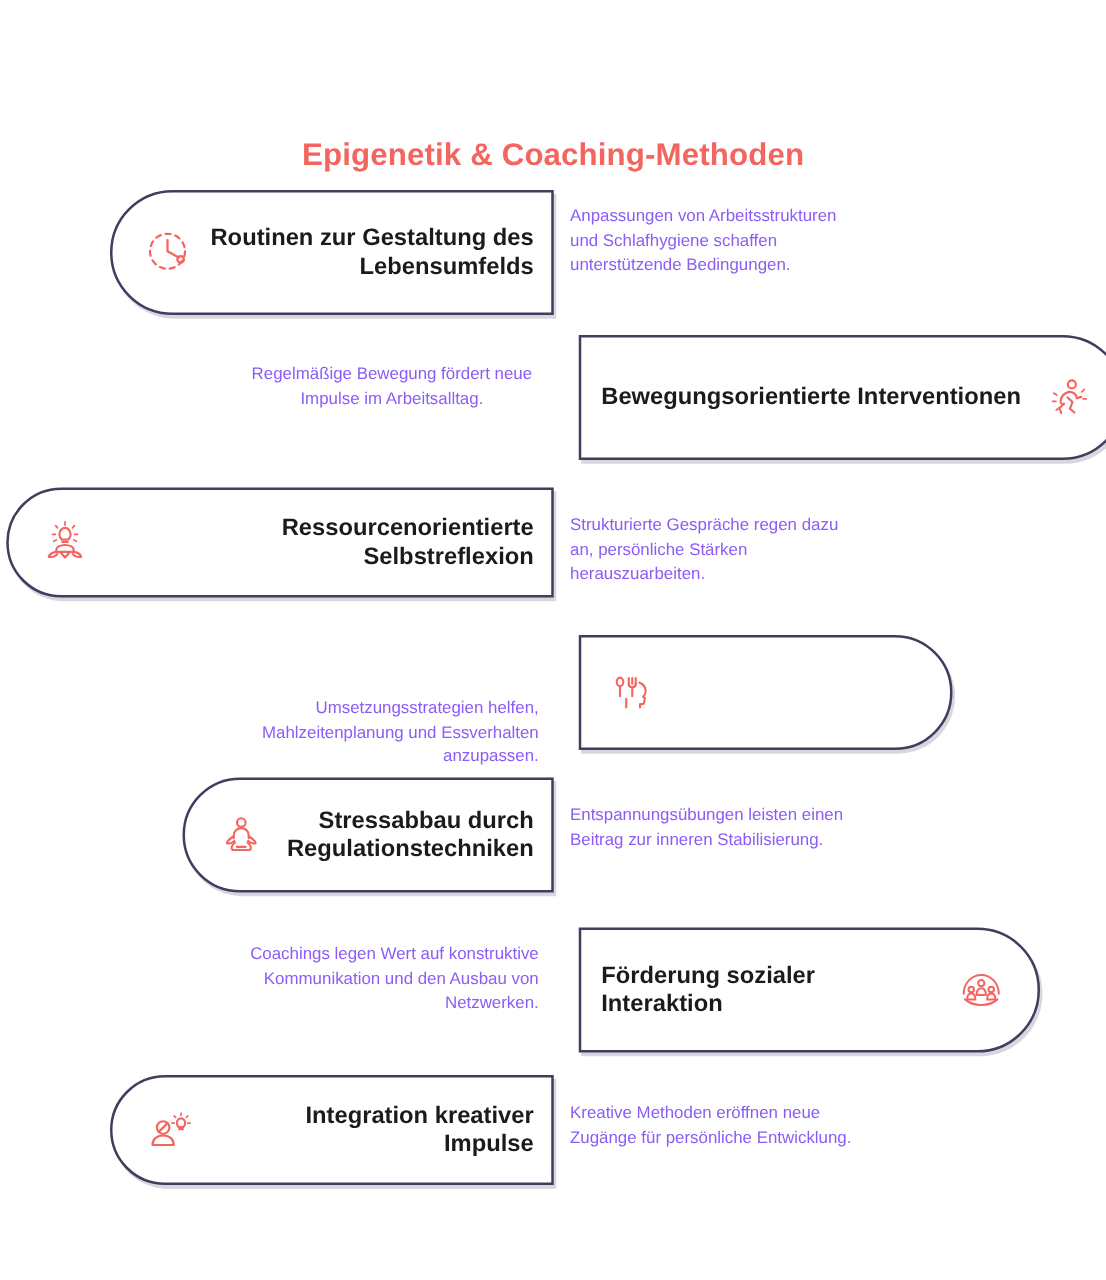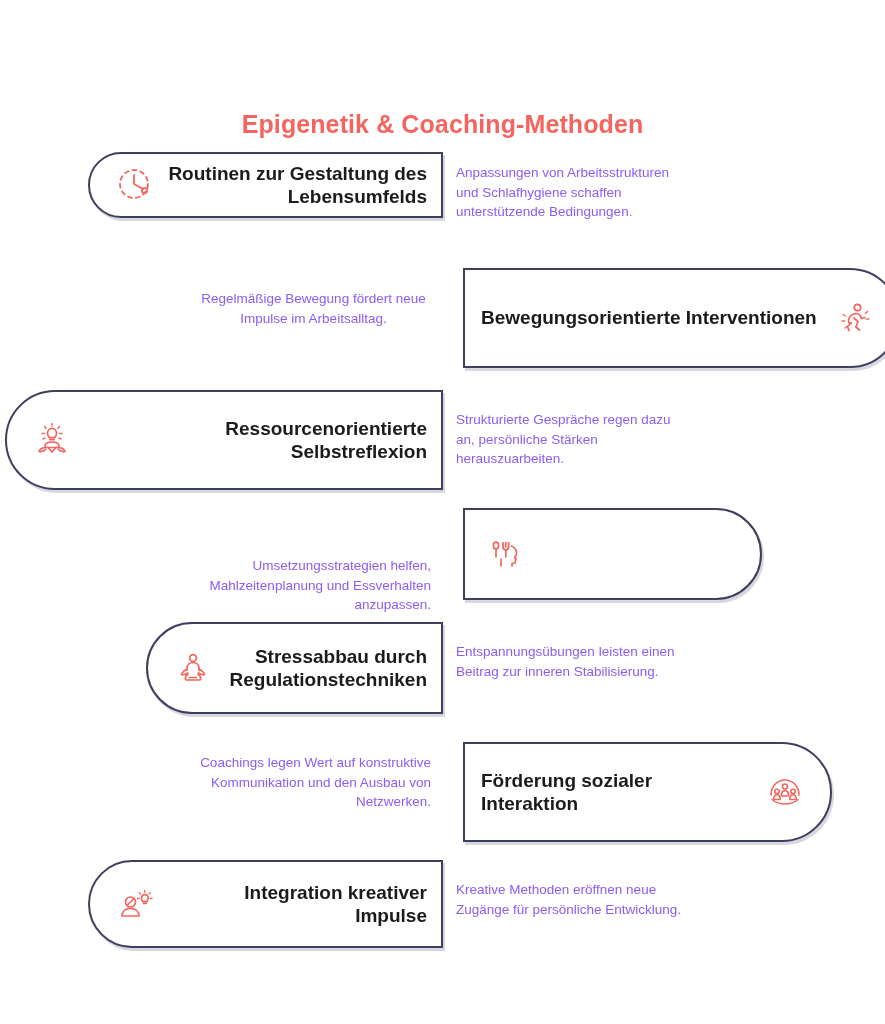--- a/index.html
+++ b/index.html
@@ -86,21 +86,21 @@
   .desc.align-right { text-align: right; }
 
   svg { display: block; overflow: visible; }
 </style>
 </head>
 <body>
 
 <div id="page-title">Epigenetik &amp; Coaching-Methoden</div>
 
 <div class="row">
-  <div class="pill left-cap" style="left:88px; top:152px; width:355px; height:66px;">
+  <div class="pill left-cap" style="left:88px; top:152px; width:355px; height:100px;">
     <span class="icon-wrap">
       <svg width="42" height="42" viewBox="0 0 42 42" fill="none" stroke="#f4655f" stroke-width="1.8" stroke-linecap="round">
         <circle cx="20" cy="20" r="14" stroke-dasharray="4 4"></circle>
         <path d="M20 11 L20 20 L29 25"></path>
         <circle cx="30.5" cy="26.5" r="2.6" fill="none"></circle>
       </svg>
     </span>
     <span class="pill-title">Routinen zur Gestaltung des Lebensumfelds</span>
   </div>
   <div class="desc align-left" style="left:456px; top:163px; width:235px;">Anpassungen von Arbeitsstrukturen und Schlafhygiene schaffen unterstützende Bedingungen.</div>
@@ -123,21 +123,21 @@
         <path d="M35.5 14.5 L33.5 16.5" stroke-width="1.4"></path>
         <path d="M37 22 L34.5 22" stroke-width="1.4"></path>
         <path d="M13 31 L15 29.5" stroke-width="1.4"></path>
       </svg>
     </span>
   </div>
   <div class="desc align-right" style="left:196px; top:289px; width:235px;text-align:center;">Regelmäßige Bewegung fördert neue Impulse im Arbeitsalltag.</div>
 </div>
 
 <div class="row">
-  <div class="pill left-cap" style="left:5px; top:390px; width:438px; height:100px;">
+  <div class="pill left-cap" style="left:5px; top:390px; width:438px; height:88px;">
     <span class="icon-wrap">
       <svg width="42" height="42" viewBox="0 0 42 42" fill="none" stroke="#f4655f" stroke-width="1.7" stroke-linecap="round" stroke-linejoin="round">
         <path d="M16.5 14.5 C16.5 11.5 18.6 9.3 21 9.3 C23.4 9.3 25.5 11.5 25.5 14.5 C25.5 16.4 24.3 17.6 23.6 18.7 L18.4 18.7 C17.7 17.6 16.5 16.4 16.5 14.5 Z"></path>
         <path d="M18.8 20.6 L23.2 20.6"></path>
         <path d="M21 4.5 L21 7" stroke-width="1.4"></path>
         <path d="M13.5 7.5 L15 9.3" stroke-width="1.4"></path>
         <path d="M28.5 7.5 L27 9.3" stroke-width="1.4"></path>
         <path d="M11 14.5 L13.3 14.5" stroke-width="1.4"></path>
         <path d="M31 14.5 L28.7 14.5" stroke-width="1.4"></path>
         <path d="M12 20 L14 19" stroke-width="1.4"></path>

